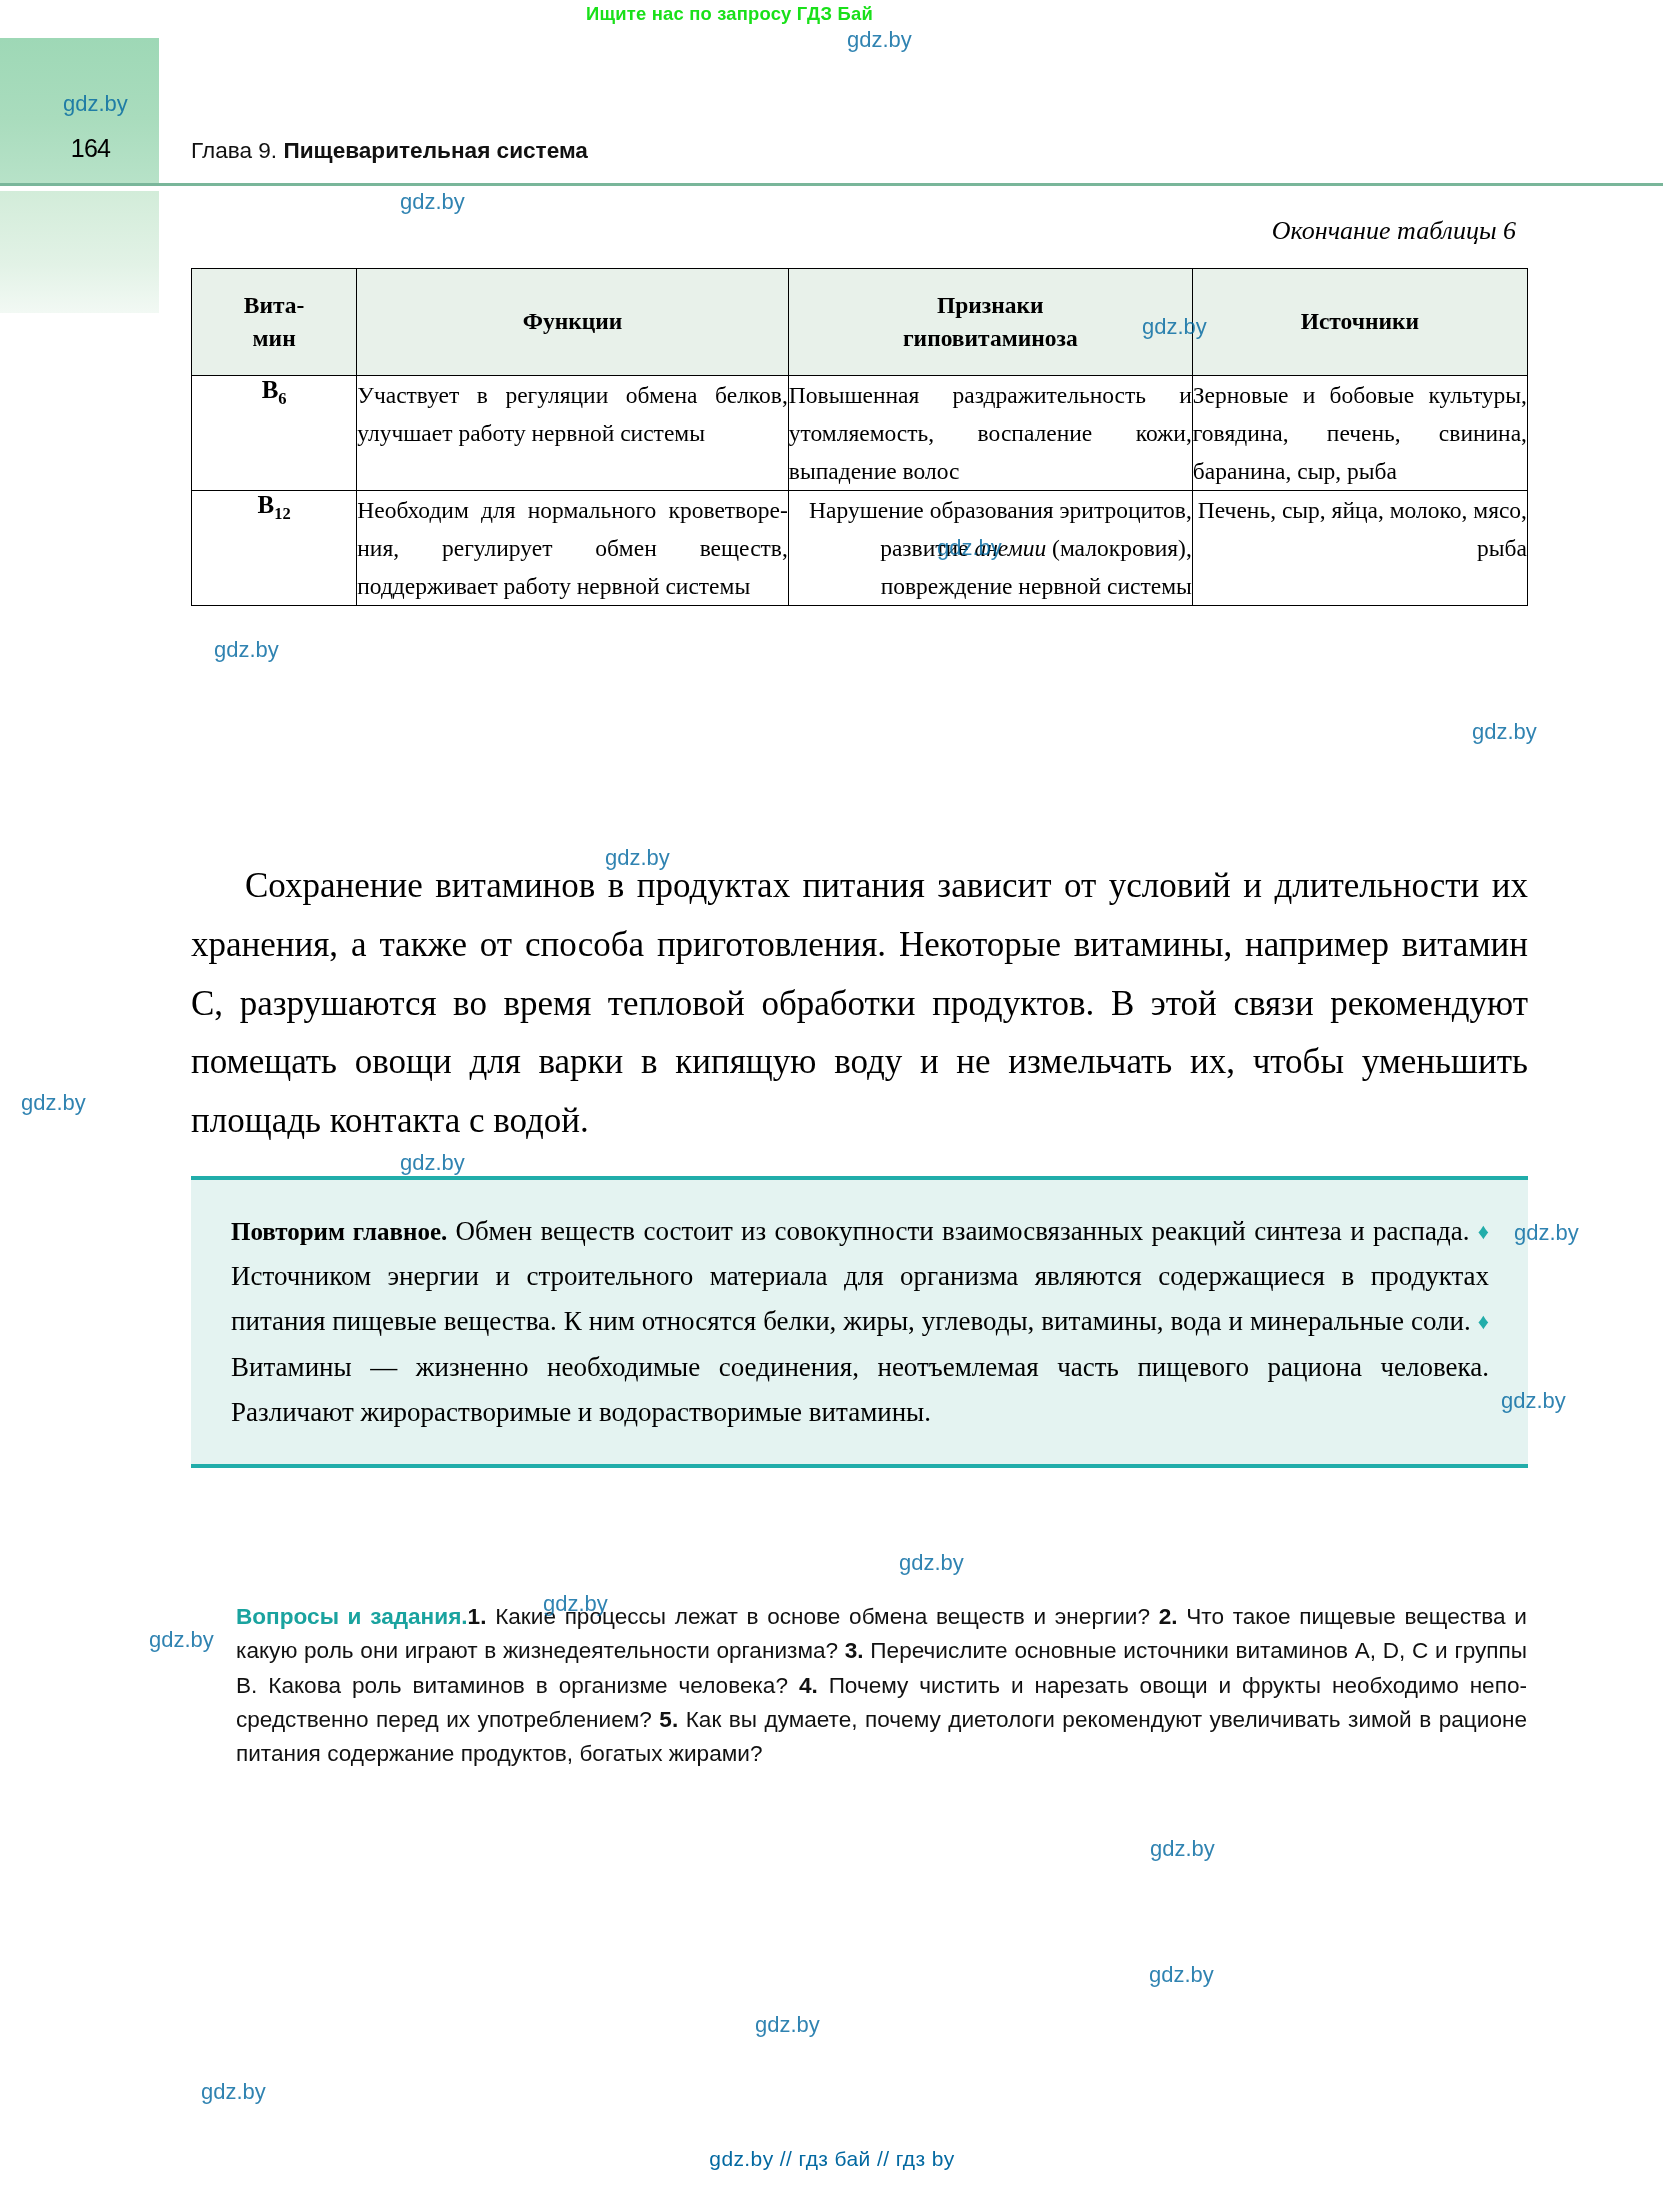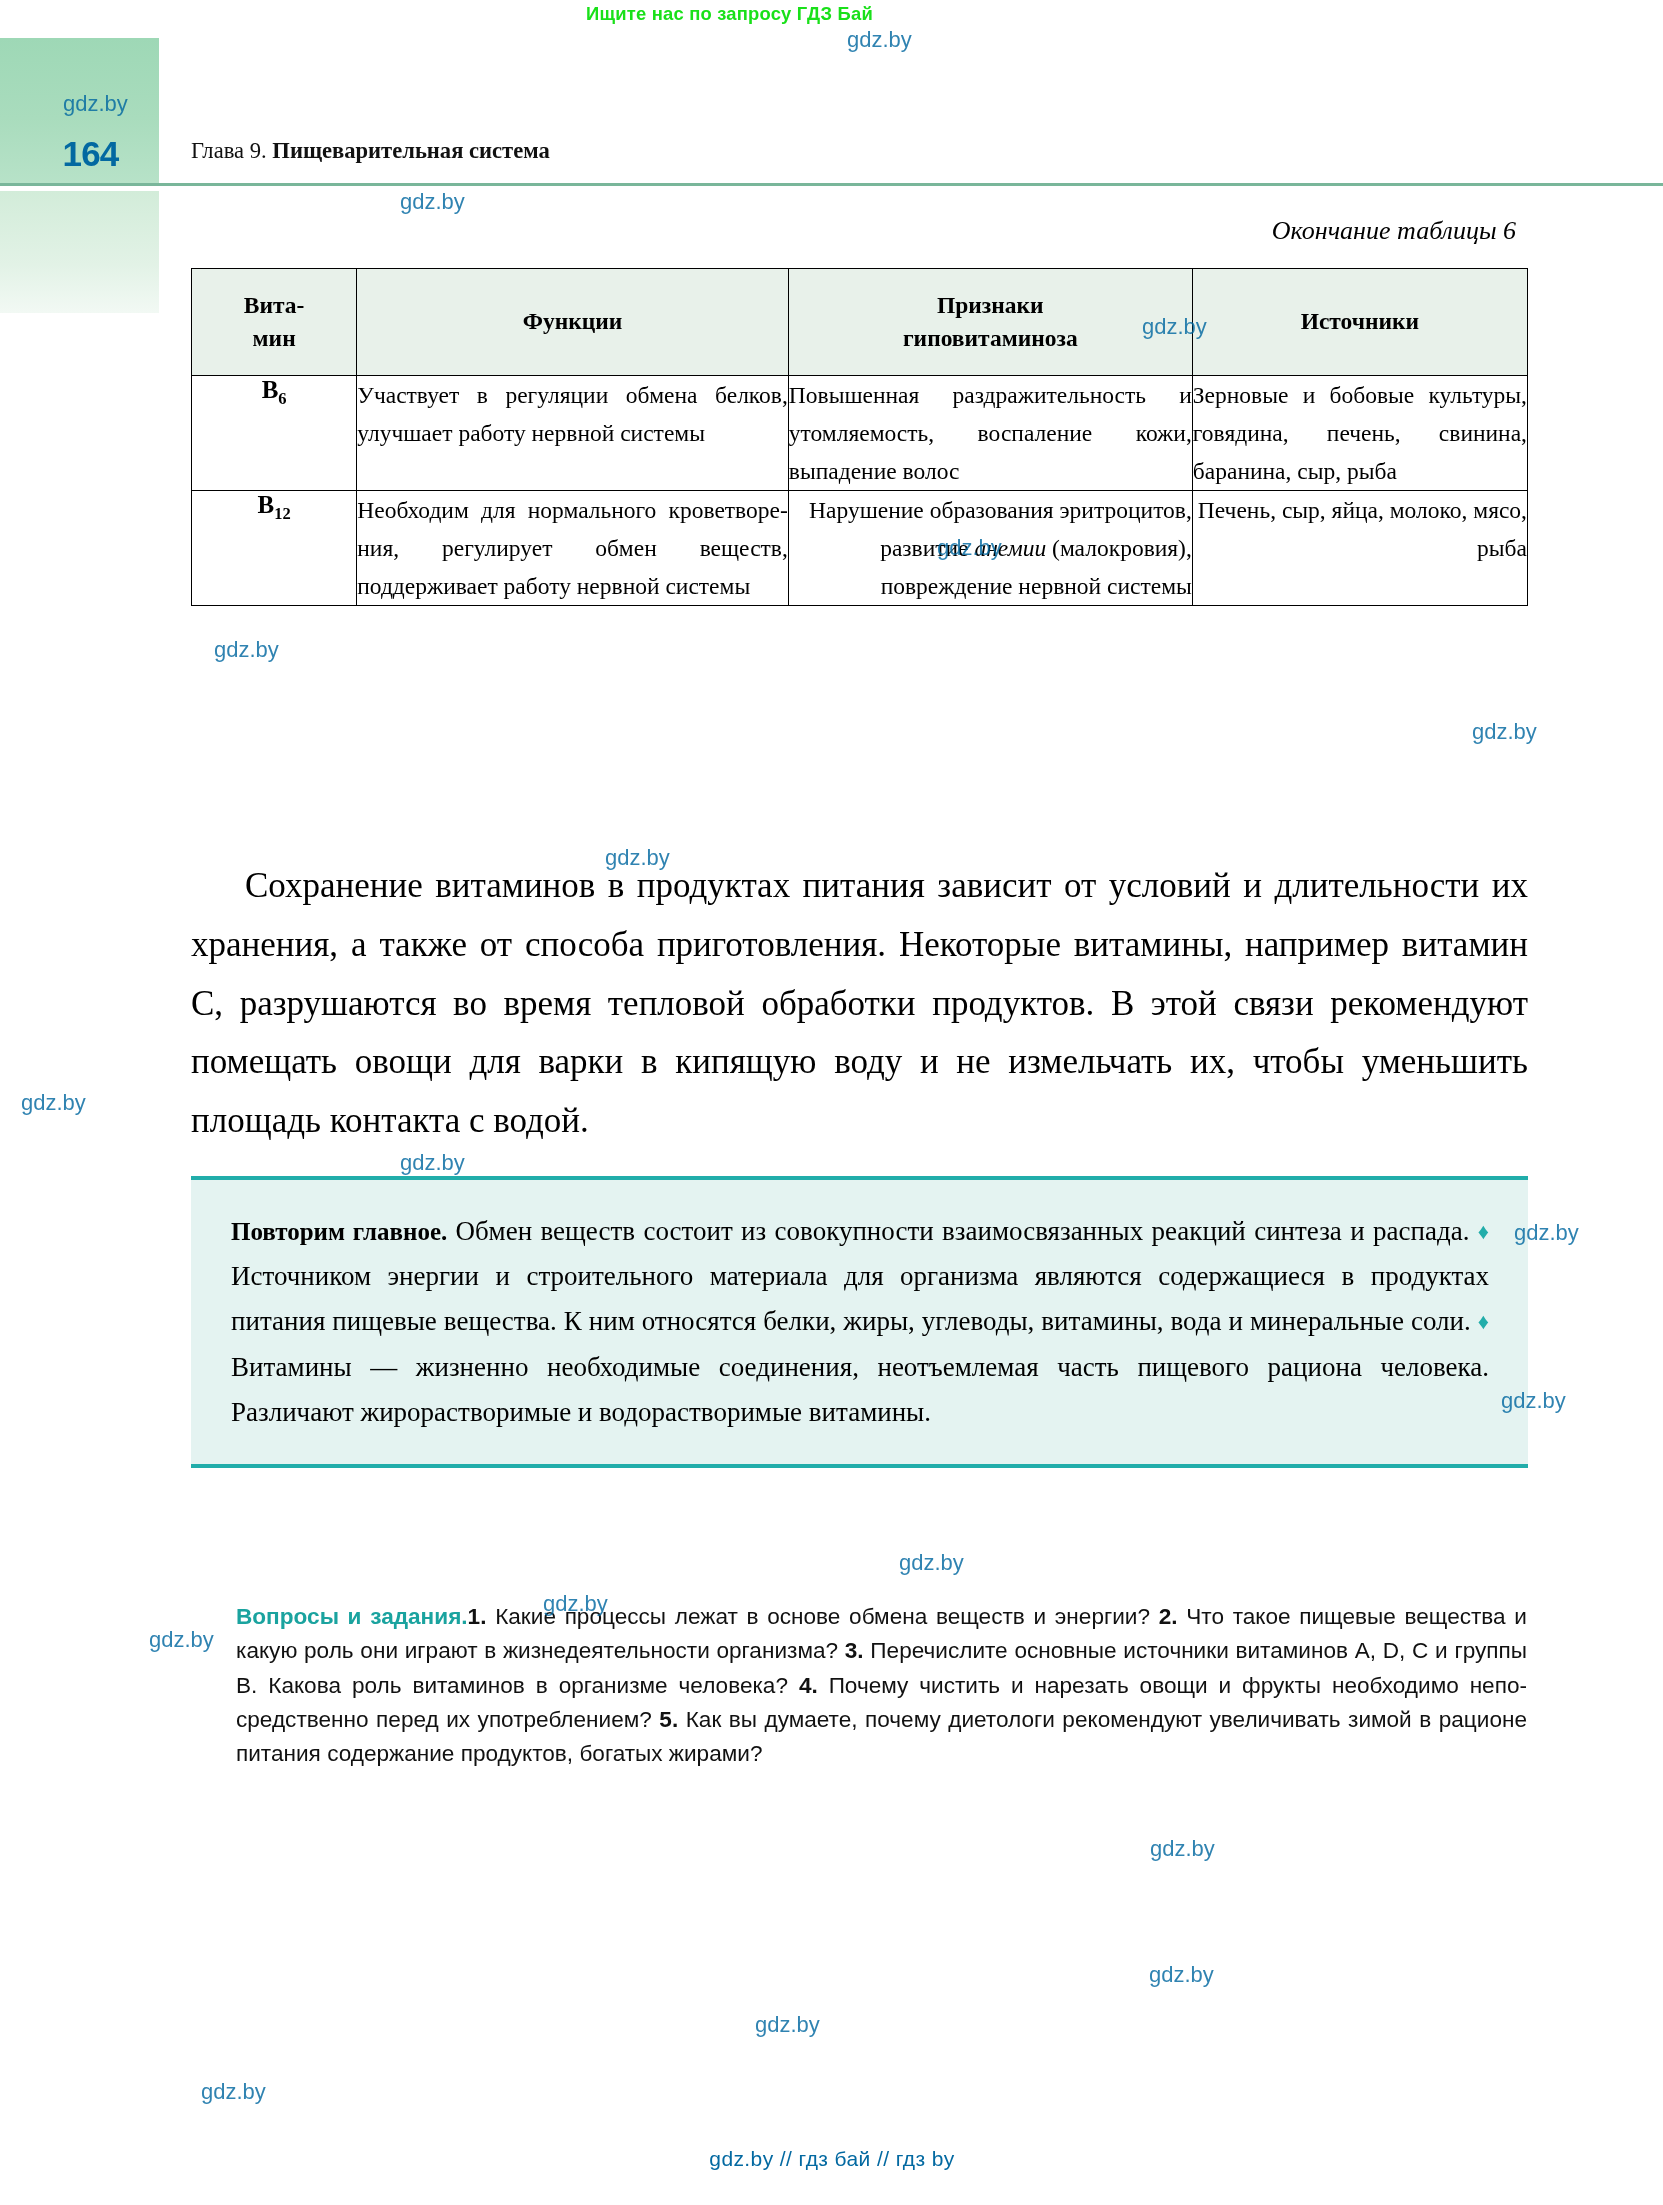--- a/index.html
+++ b/index.html
@@ -50,30 +50,30 @@
   }
 
   
   .page-number {
     position: absolute;
     left: 40px;
     top: 134px;
     width: 101px;
     text-align: center;
     font-family: "Liberation Sans", sans-serif;
-    font-size: 35px;
-    font-weight: bold;
-    color: #0369a1;
+    font-size: 25px;
+    font-weight: normal;
+    color: #000000;
     letter-spacing: -0.8px;
   }
   .chapter-line {
     position: absolute;
     left: 191px;
     top: 138px;
-    font-family: Liberation Serif, serif;
+    font-family: Liberation Sans, sans-serif;
     font-size: 22.6px;
     color: #111111;
     white-space: nowrap;
   }
   .chapter-line .chap-num { font-weight: normal; }
   .chapter-line .chap-title { font-weight: bold; }
 
   .header-rule {
     position: absolute;
     left: 0;

